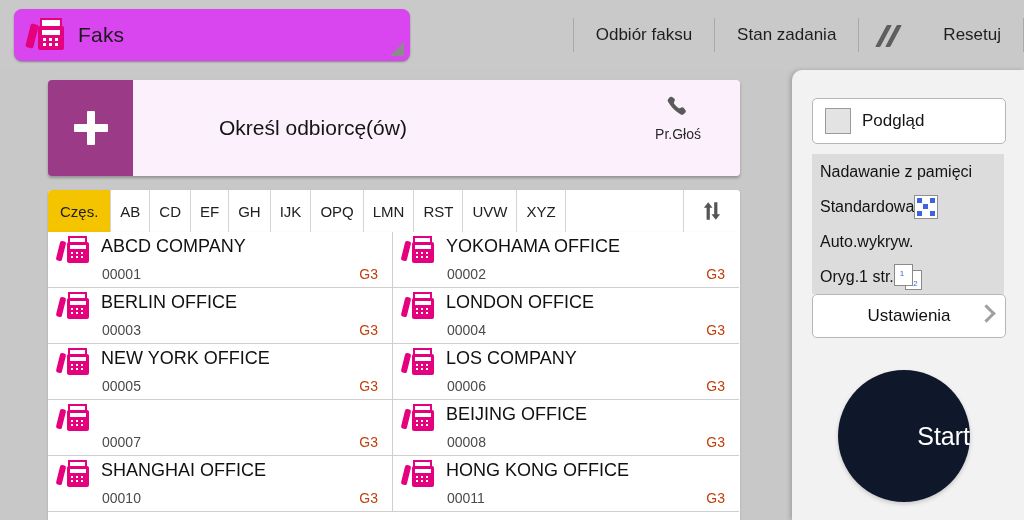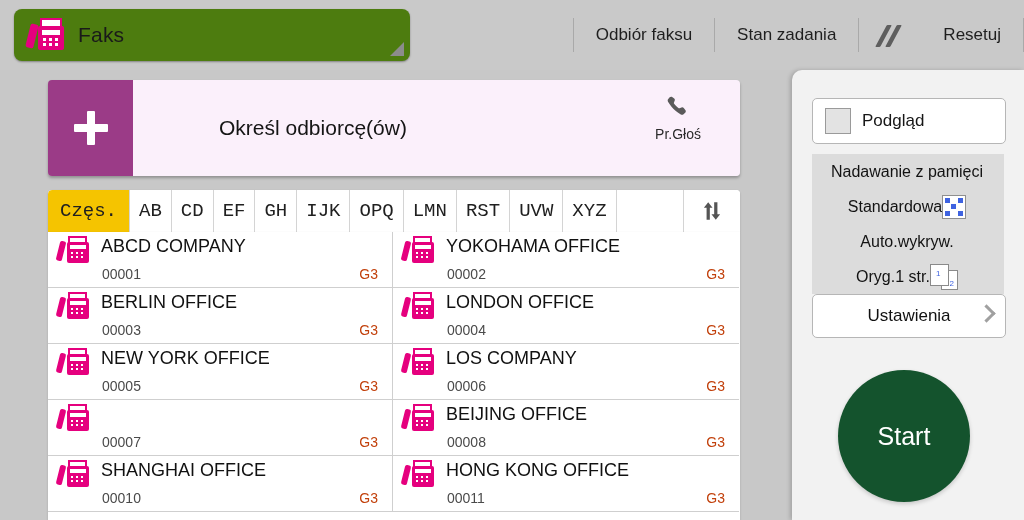--- a/index.html
+++ b/index.html
@@ -8,21 +8,21 @@
     background:#c8c8c8;
     font-family:"Liberation Sans","DejaVu Sans",sans-serif;
     -webkit-font-smoothing:antialiased;
   }
   .screen{position:relative;width:1024px;height:520px;}
 
   
   .header{position:absolute;left:0;top:0;width:1024px;height:70px;background:#c9c9c9;}
   .app-chip{
     position:absolute;left:14px;top:9px;width:396px;height:52px;
-    background:#4d7c0f;border-radius:8px;
+    background:#d946ef;border-radius:8px;
     box-shadow:0 1px 2px rgba(0,0,0,.35);
     display:flex;align-items:center;
   }
   .fax-icon{width:40px;height:34px;margin-left:14px;position:relative;flex:0 0 auto;}
   .app-title{font-size:21px;color:#1a1a1a;margin-left:10px;letter-spacing:.2px;}
   .chip-corner{
     position:absolute;right:6px;bottom:5px;width:0;height:0;
     border-left:14px solid transparent;border-bottom:14px solid #8c8c8c;
   }
   .hdr-actions{position:absolute;right:0;top:0;height:70px;display:flex;align-items:center;}
@@ -65,22 +65,22 @@
   .voice-label{font-size:14px;color:#2b2b2b;margin-top:2px;}
 
   
   .tabs{
     position:absolute;left:48px;top:120px;width:692px;height:42px;
     background:#fff;border-radius:4px 4px 0 0;display:flex;overflow:hidden;
     box-shadow:0 1px 2px rgba(0,0,0,.22);
   }
   .tab{
     display:flex;align-items:center;justify-content:center;
-    font-size:19px;color:#202020;border-right:1px solid #d4d4d4;
-    padding:0 9px;white-space:nowrap;flex:0 0 auto;font-family:Liberation Mono, monospace;
+    font-size:15px;color:#202020;border-right:1px solid #d4d4d4;
+    padding:0 9px;white-space:nowrap;flex:0 0 auto;
   }
   .tab.active{background:#f5c400;font-weight:400;}
   .tab.first{border-radius:4px 0 0 0;padding:0 12px;}
   .tab-spacer{flex:1;border-right:1px solid #d4d4d4;background:#fff;}
   .tab-sort{width:56px;display:flex;align-items:center;justify-content:center;background:#fff;}
 
   
   .contacts{
     position:absolute;left:48px;top:162px;width:692px;height:288px;
     background:#fff;display:flex;flex-wrap:wrap;align-content:flex-start;
@@ -114,40 +114,40 @@
   .preview-btn{
     position:absolute;left:20px;top:28px;width:192px;height:44px;
     background:#fff;border:1px solid #b6b6b6;border-radius:5px;
     display:flex;align-items:center;
   }
   .chk{width:24px;height:24px;background:#e3e3e3;border:1px solid #9a9a9a;margin-left:12px;flex:0 0 auto;}
   .preview-label{font-size:17px;color:#161616;margin-left:11px;}
   .settings-block{
     position:absolute;left:20px;top:84px;width:192px;height:140px;background:#dcdcdc;
   }
-  .srow{height:35px;display:flex;align-items:center;justify-content:center;padding:0 10px 0 8px;}
+  .srow{height:35px;display:flex;align-items:center;justify-content:flex-start;padding:0 10px 0 8px;}
   .srow span.txt{font-size:16px;color:#131313;}
   .res-icon{width:22px;height:22px;background:#fff;border:1px solid #8f8f8f;position:relative;}
   .res-icon i{position:absolute;width:5px;height:5px;background:#3f63e0;}
   .pages-icon{width:28px;height:26px;position:relative;}
   .pg{position:absolute;background:#fff;border:1px solid #8a8a8a;}
   .pg.back{right:0;bottom:0;width:15px;height:18px;}
   .pg.front{left:0;top:0;width:17px;height:20px;}
   .pgnum{position:absolute;font-size:8px;color:#3f63e0;}
   .settings-btn{
     position:absolute;left:20px;top:224px;width:192px;height:42px;
     background:#fff;border:1px solid #b6b6b6;border-radius:5px;
     display:flex;align-items:center;justify-content:center;position:absolute;
   }
   .settings-label{font-size:17px;color:#111;}
   .chev{position:absolute;right:12px;top:12px;width:10px;height:10px;
     border-right:3px solid #a0a0a0;border-top:3px solid #a0a0a0;transform:rotate(45deg);}
   .start-btn{
     position:absolute;left:46px;top:300px;width:132px;height:132px;border-radius:50%;
-    background:#14532d;display:flex;align-items:center;justify-content:center;
+    background:#0f172a;display:flex;align-items:center;justify-content:flex-end;
     box-shadow:0 2px 4px rgba(0,0,0,.18);
   }
   .start-label{font-size:25px;color:#fff;}
 </style>
 </head>
 <body>
 
 <div class="screen">
 
   <div class="header">

